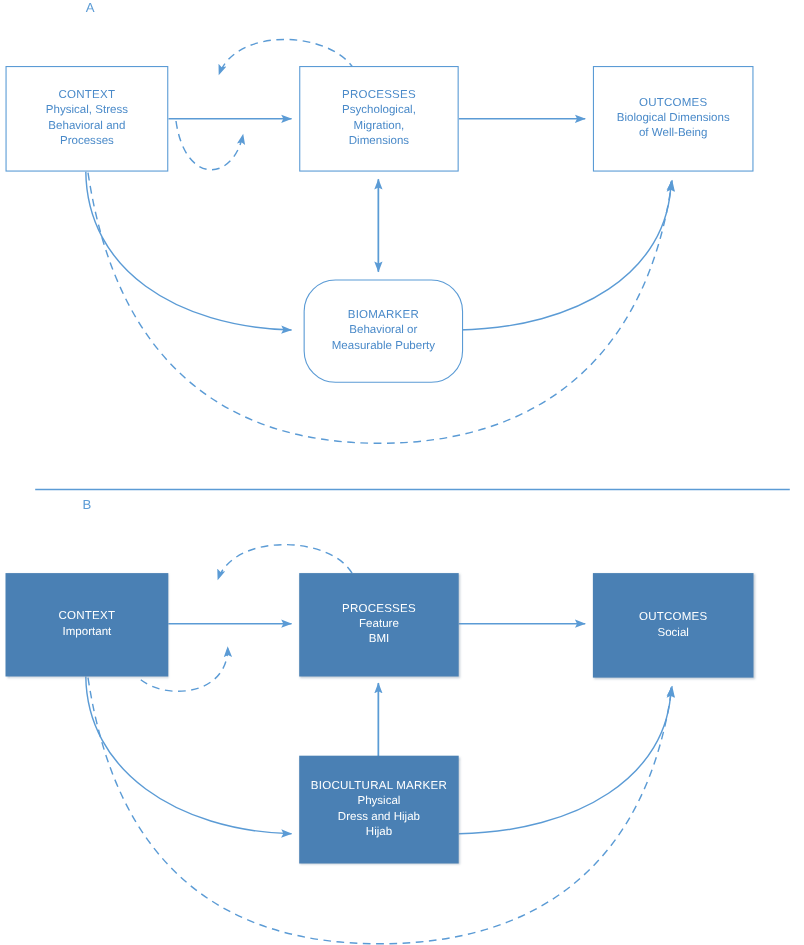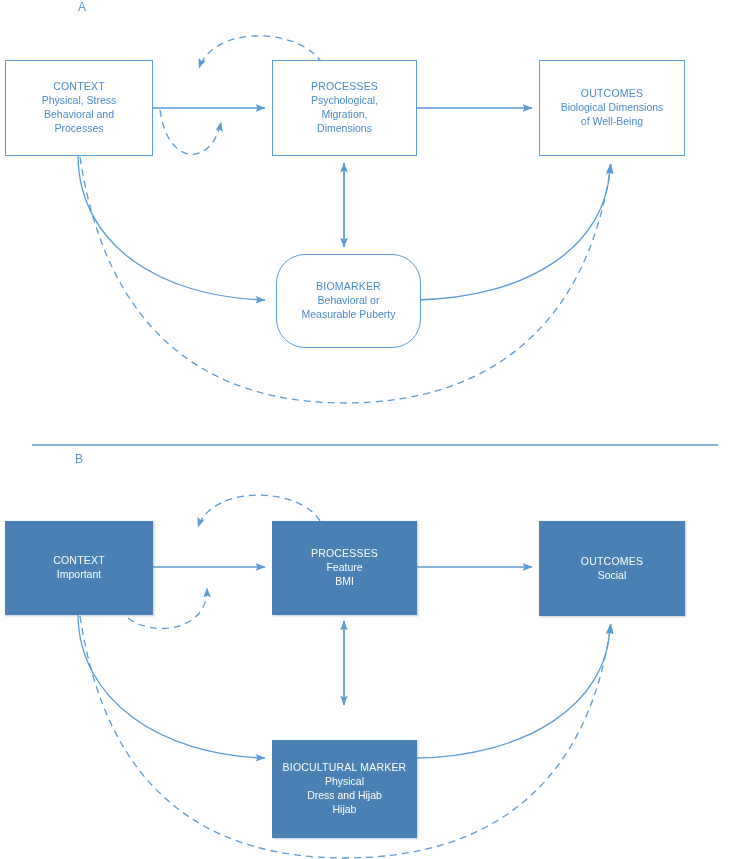--- a/index.html
+++ b/index.html
@@ -64,21 +64,21 @@
   
   #node-a-context   { left: 5px;   top: 60px;  width: 148px; height: 96px; }
   #node-a-processes { left: 272px; top: 60px;  width: 145px; height: 96px; }
   #node-a-outcomes  { left: 539px; top: 60px;  width: 146px; height: 96px; }
   #node-a-biomarker { left: 276px; top: 254px; width: 145px; height: 94px; border-radius: 29px; }
 
   
   #node-b-context   { left: 5px;   top: 521px; width: 148px; height: 94px; }
   #node-b-processes { left: 272px; top: 521px; width: 145px; height: 94px; }
   #node-b-outcomes  { left: 539px; top: 521px; width: 146px; height: 95px; }
-  #node-b-biomarker { left: 272px; top: 740px; width: 145px; height: 98px; }
+  #node-b-biomarker { left: 272px; top: 687px; width: 145px; height: 98px; }
 
   #edges-layer {
     position: absolute;
     left: 0; top: 0;
     width: 731px; height: 859px;
     pointer-events: none;
   }
   .edge-solid {
     fill: none;
     stroke: #5b9bd5;

